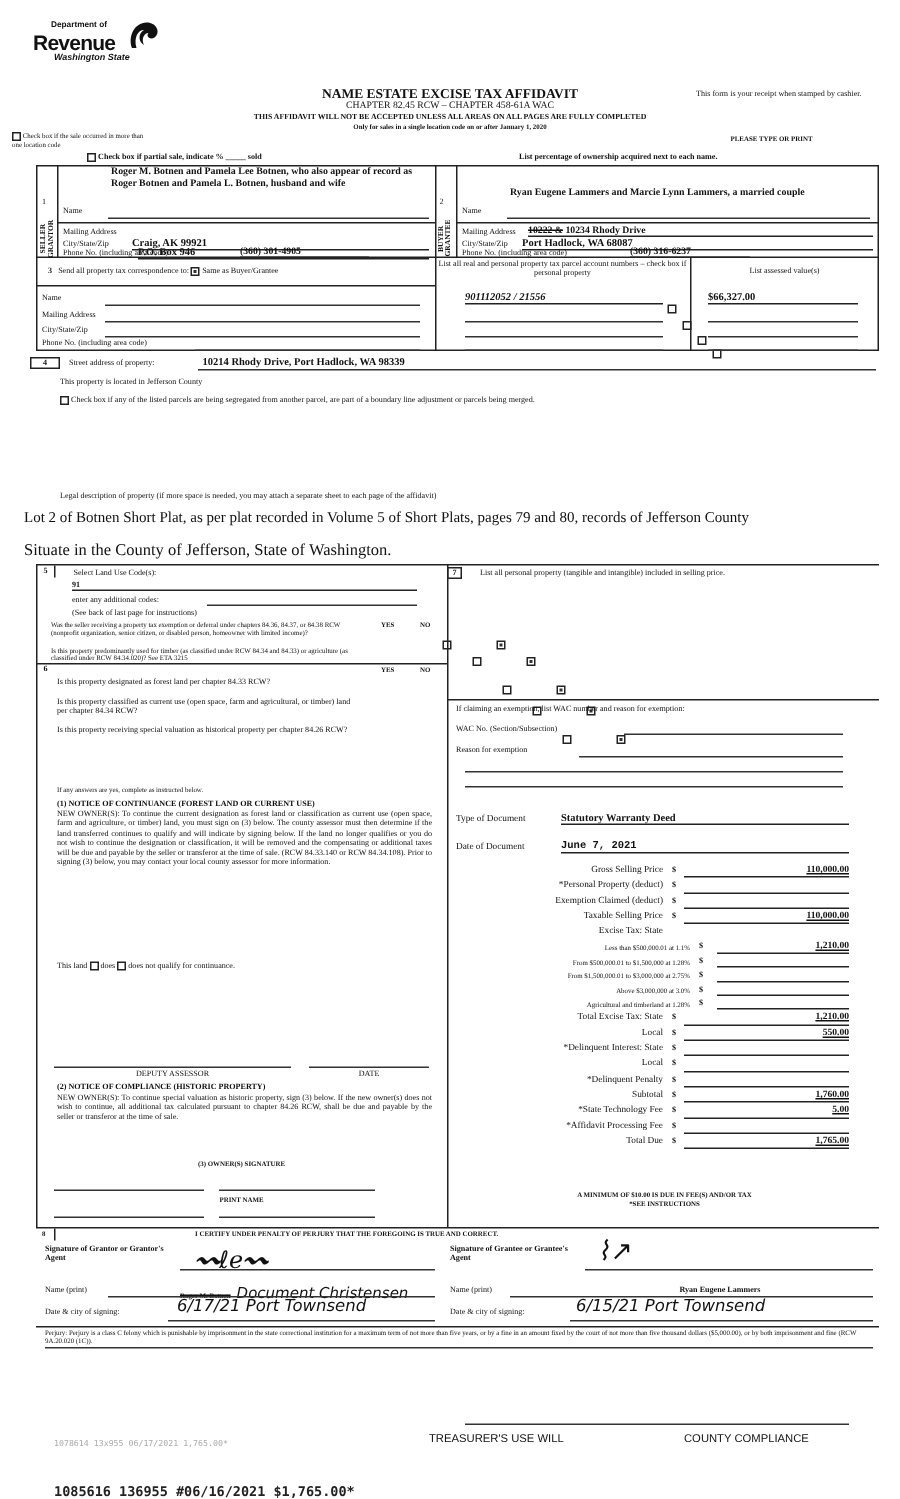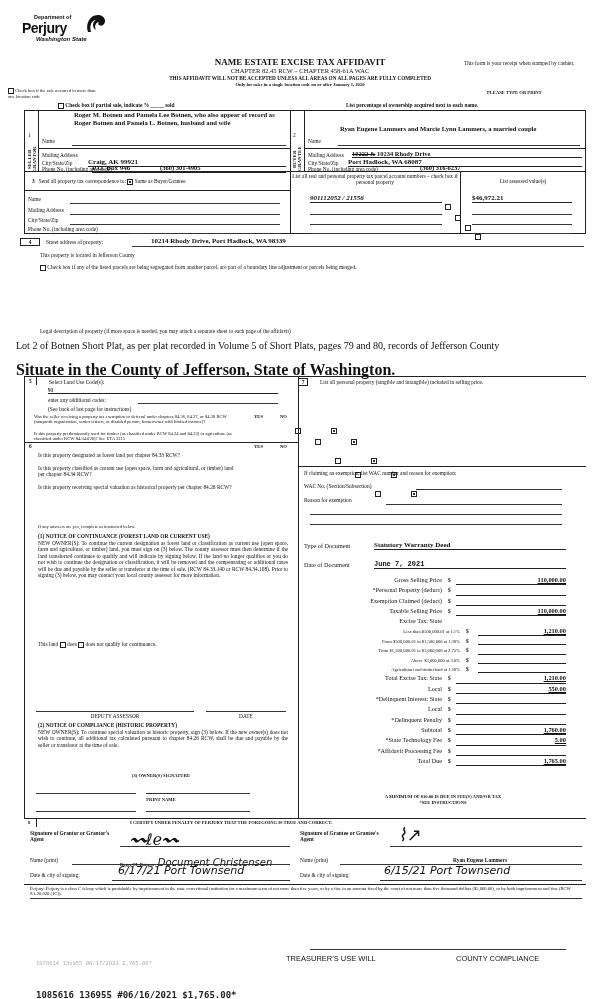--- a/index.html
+++ b/index.html
@@ -21,21 +21,21 @@
   .hand { font-family: "DejaVu Sans", sans-serif; font-style: italic; font-size: 11px; }
 </style>
 </head>
 <body>
 
 
 
 
 <div class="abs" style="left:22px;top:10px;width:100px;height:40px;">
   <div class="abs b" style="left:12px;top:4px;font-family:'Liberation Sans',sans-serif;font-size:5.5px;">Department of</div>
-  <div class="abs b" style="left:0;top:10px;font-family:'Liberation Sans',sans-serif;font-size:14px;letter-spacing:-0.5px;">Perjury</div>
+  <div class="abs b" style="left:0;top:10px;font-family:'Liberation Sans',sans-serif;font-size:14px;letter-spacing:-0.5px;">Revenue</div>
   <div class="abs" style="left:14px;top:26px;font-family:'Liberation Sans',sans-serif;font-size:6px;font-style:italic;font-weight:bold;">Washington State</div>
   <svg class="abs" style="left:62px;top:2px;" width="24" height="24" viewBox="0 0 24 24">
     <path d="M4 20 C1 12 6 2 15 3 C21 4 23 10 19 13 C16 15 13 12 15 10 C12 10 10 14 12 18 C8 16 8 10 12 8 C8 8 5 13 7 20 Z" fill="#111"></path>
   </svg>
 </div>
 
 
 <div class="abs center b" style="left:150px;top:57px;width:300px;font-size:9px;">NAME ESTATE EXCISE TAX AFFIDAVIT</div>
 <div class="abs center" style="left:150px;top:67px;width:300px;font-size:6.5px;">CHAPTER 82.45 RCW – CHAPTER 458-61A WAC</div>
 <div class="abs center b" style="left:80px;top:75px;width:440px;font-size:5.2px;">THIS AFFIDAVIT WILL NOT BE ACCEPTED UNLESS ALL AREAS ON ALL PAGES ARE FULLY COMPLETED</div>
@@ -109,44 +109,44 @@
 <div class="abs small" style="left:28px;top:207px;">Mailing Address</div>
 <div class="line" style="left:70px;top:214px;width:210px;"></div>
 <div class="abs small" style="left:28px;top:217px;">City/State/Zip</div>
 <div class="line" style="left:70px;top:224px;width:210px;"></div>
 <div class="abs small" style="left:28px;top:226px;">Phone No. (including area code)</div>
 <div class="line" style="left:130px;top:233px;width:150px;"></div>
 
 
 <div class="abs fill uline" style="left:310px;top:194px;width:132px;font-style:italic;">901112052   / 21556</div>
 <span class="abs cb" style="left:445px;top:197px;"></span>
-<div class="abs fill uline" style="left:472px;top:194px;width:100px;">$46,972.21</div>
+<div class="abs fill uline" style="left:472px;top:194px;width:100px;">$66,327.00</div>
 <div class="line" style="left:310px;top:214px;width:132px;"></div>
 <span class="abs cb" style="left:445px;top:208px;"></span>
 <div class="line" style="left:472px;top:214px;width:100px;"></div>
 <div class="line" style="left:310px;top:224px;width:132px;"></div>
 <span class="abs cb" style="left:445px;top:218px;"></span>
 <div class="line" style="left:472px;top:224px;width:100px;"></div>
 <div class="line" style="left:310px;top:233px;width:132px;"></div>
 <span class="abs cb" style="left:445px;top:227px;"></span>
 <div class="line" style="left:472px;top:233px;width:100px;"></div>
 
 
 <div class="abs box small center b" style="left:20px;top:238px;width:20px;height:8px;line-height:7px;">4</div>
 <div class="abs small" style="left:46px;top:239px;">Street address of property:</div>
-<div class="abs fill" style="left:135px;top:237px;margin-left:16px;">10214 Rhody Drive, Port Hadlock, WA  98339</div>
+<div class="abs fill" style="left:135px;top:237px;">10214 Rhody Drive, Port Hadlock, WA  98339</div>
 <div class="line" style="left:132px;top:246px;width:452px;"></div>
 <div class="abs small" style="left:40px;top:252px;">This property is located in Jefferson County</div>
 <div class="abs small" style="left:40px;top:264px;">
   <span class="cb"></span>
   <span>Check box if any of the listed parcels are being segregated from another parcel, are part of a boundary line adjustment or parcels being merged.</span>
 </div>
 <div class="abs small" style="left:40px;top:328px;">Legal description of property (if more space is needed, you may attach a separate sheet to each page of the affidavit)</div>
 <div class="abs" style="left:16px;top:340px;font-size:10px;">Lot 2 of Botnen Short Plat, as per plat recorded in Volume 5 of Short Plats, pages 79 and 80, records of Jefferson County</div>
-<div class="abs" style="left:16px;top:361px;font-size:16px;font-weight:bold;">Situate in the County of Jefferson, State of Washington.</div>
+<div class="abs" style="left:16px;top:361px;font-size:11px;">Situate in the County of Jefferson, State of Washington.</div>
 
 
 <div class="abs" style="left:24px;top:376px;width:562px;border-top:1px solid #222;"></div>
 <div class="abs" style="left:298px;top:376px;height:442px;border-left:1px solid #222;"></div>
 <div class="abs" style="left:24px;top:376px;height:442px;border-left:1px solid #222;"></div>
 
 
 <div class="abs small b" style="left:29px;top:378px;">5</div>
 <div class="abs" style="left:36px;top:377px;height:8px;border-left:0.8px solid #222;"></div>
 <div class="abs small" style="left:49px;top:379px;">Select Land Use Code(s):</div>

